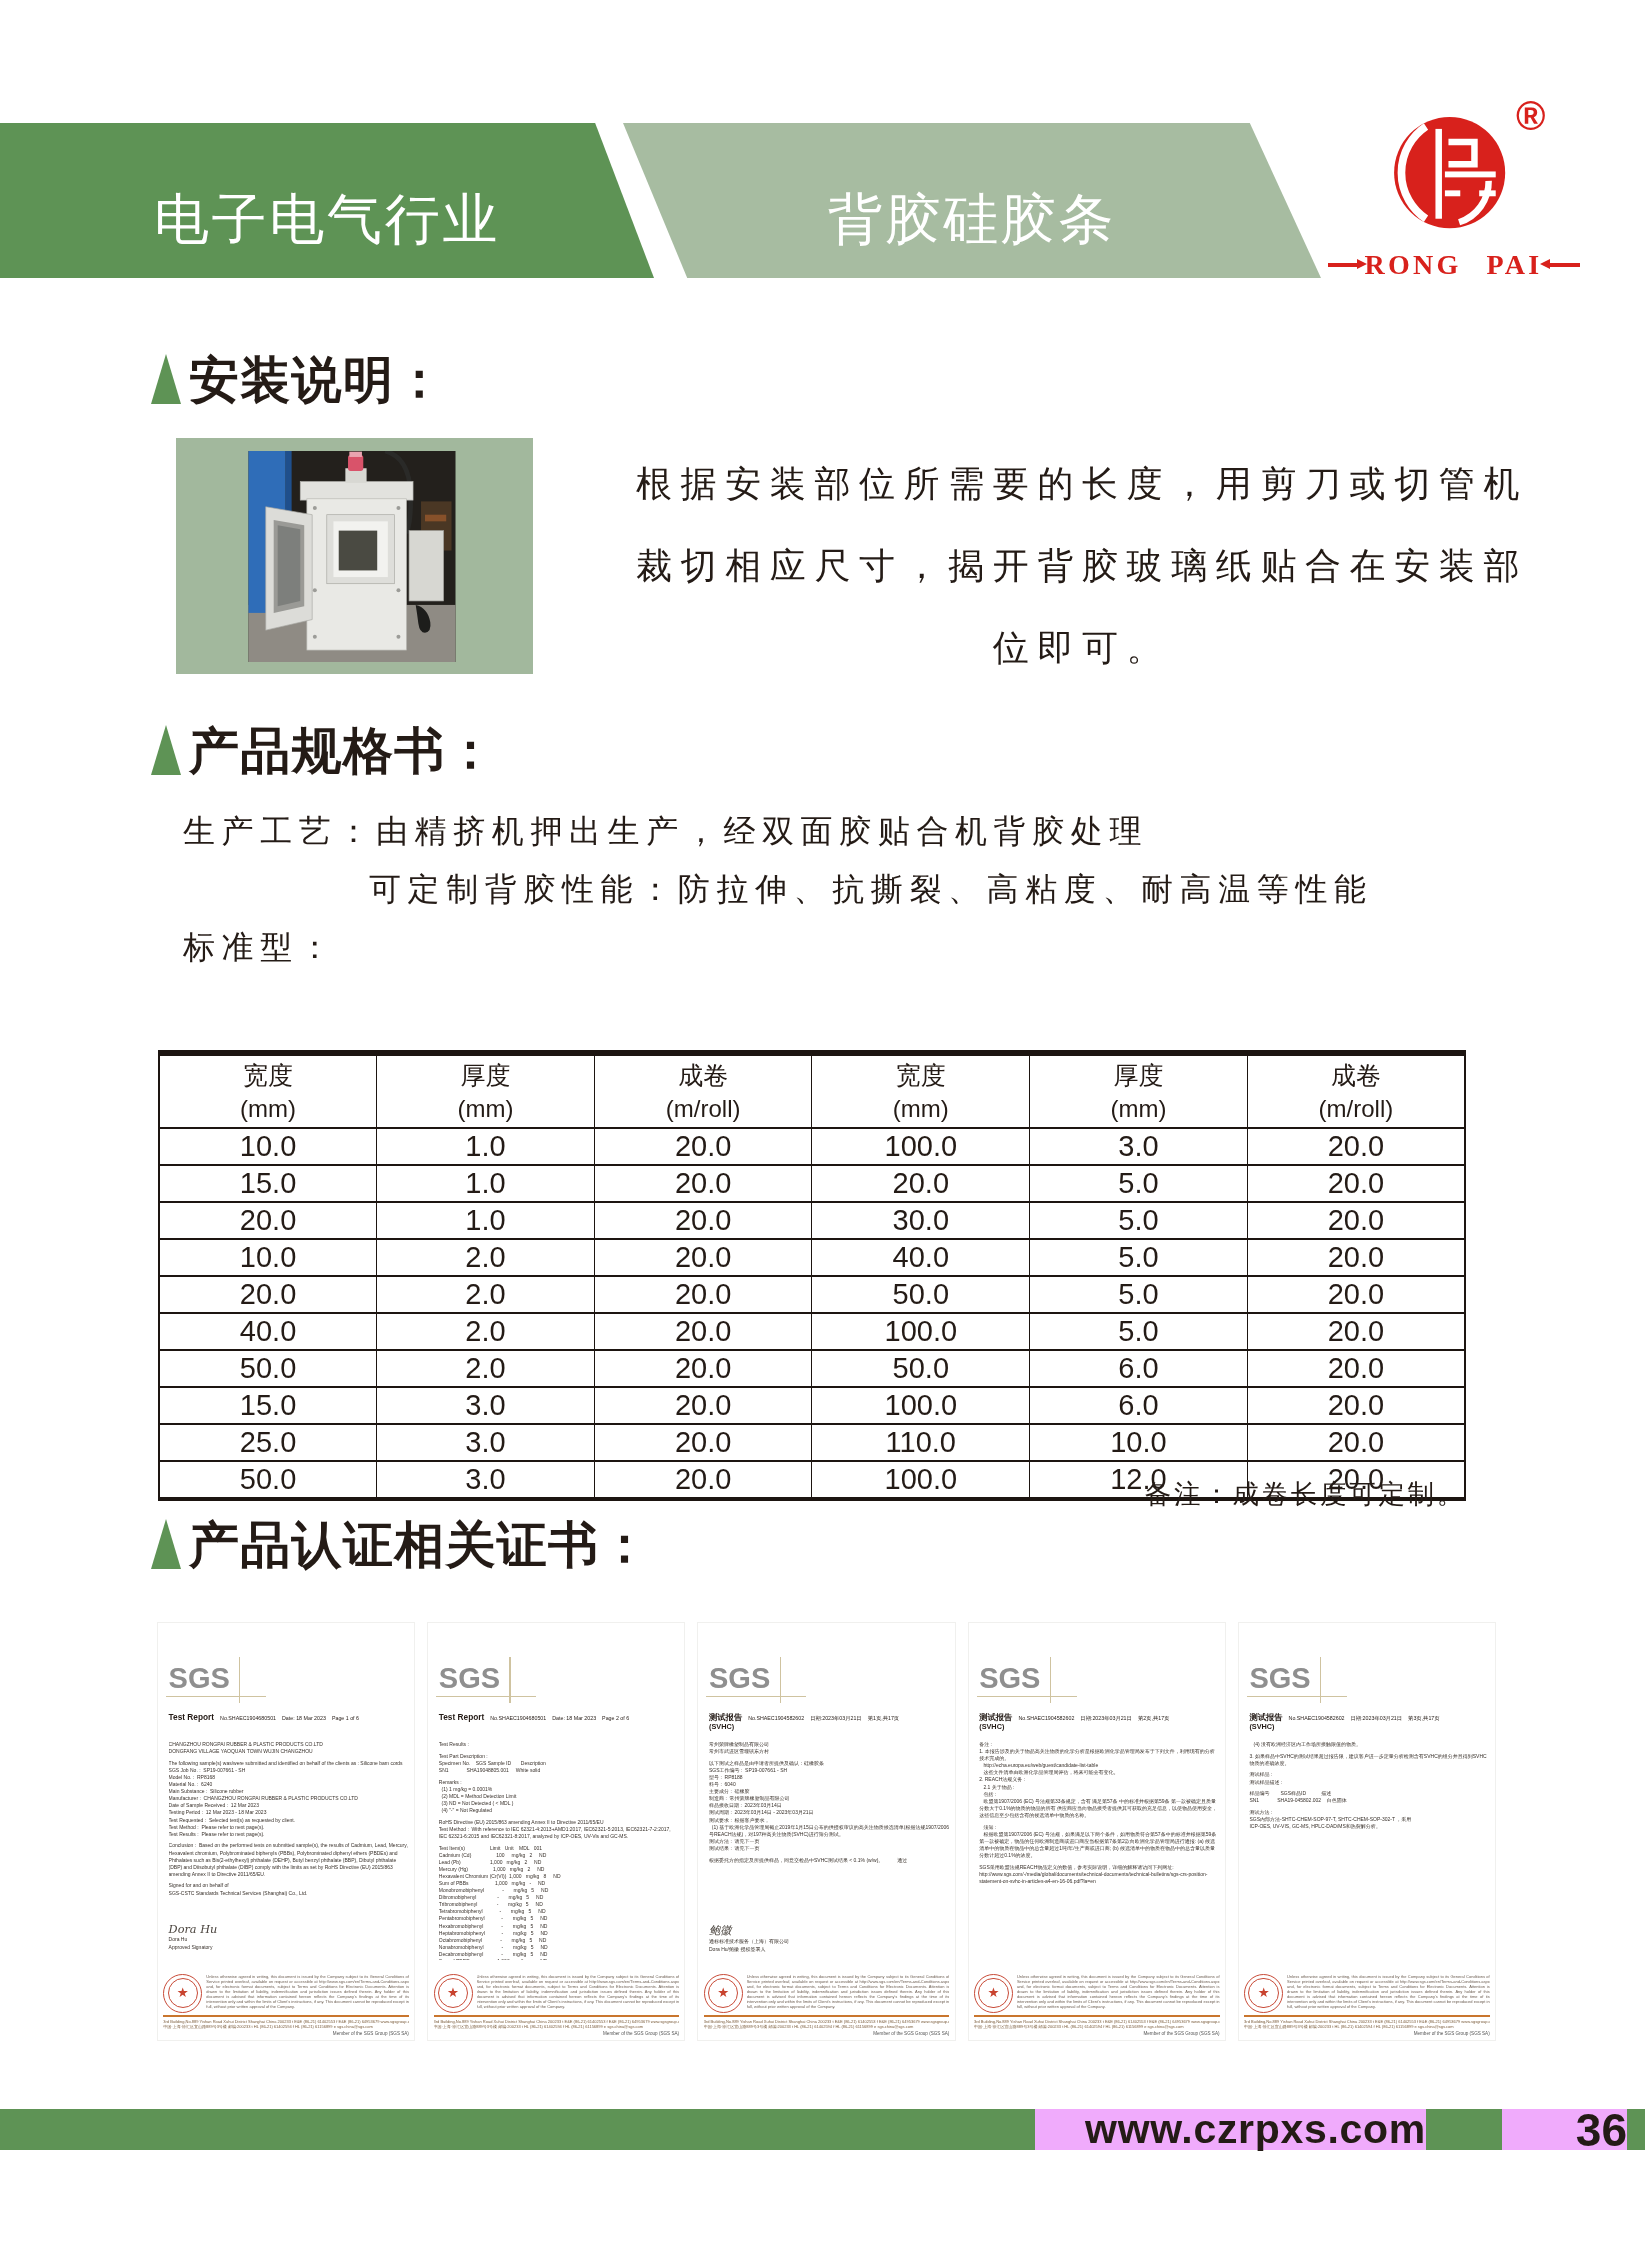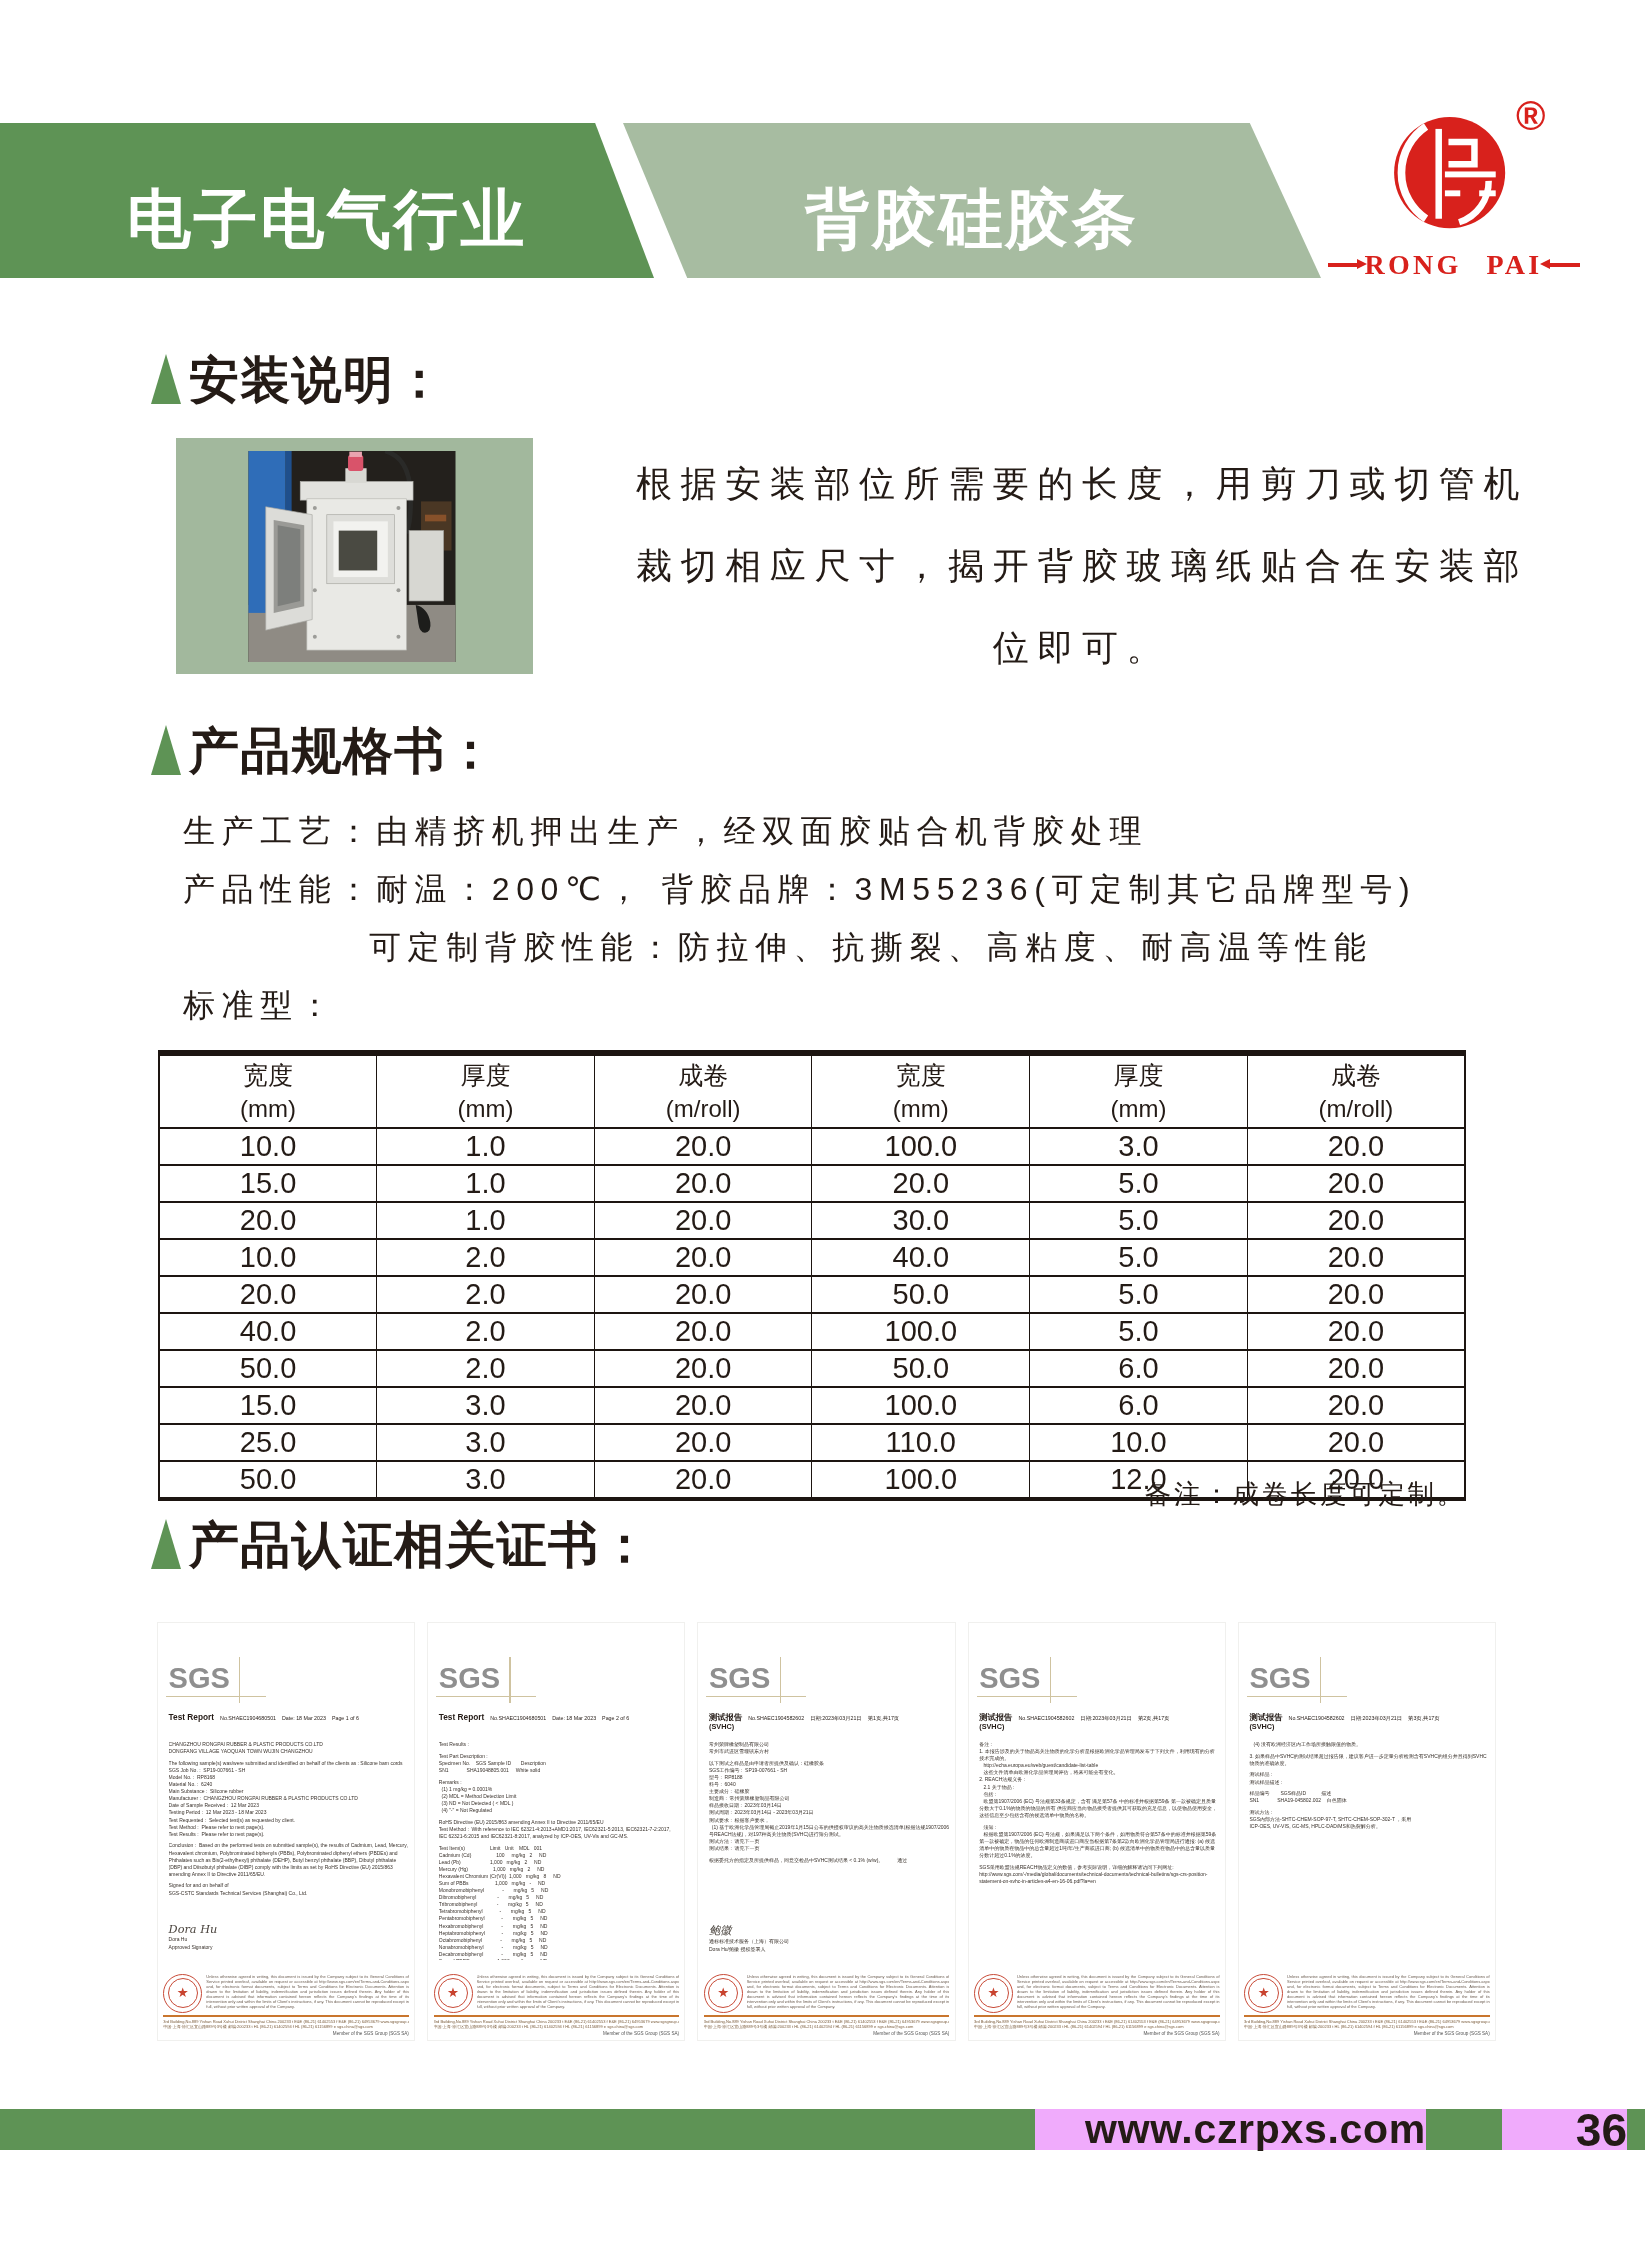--- a/index.html
+++ b/index.html
@@ -5,21 +5,21 @@
   html,body{margin:0;padding:0;background:#fff;}
   .page{position:relative;width:1646px;height:2250px;background:#ffffff;overflow:hidden;
         font-family:"Liberation Sans","DejaVu Sans",sans-serif;color:#241b16;}
 
   
   .band{position:absolute;top:123px;height:155px;display:flex;align-items:center;justify-content:center;}
   .band-dark{left:0;width:654px;background:#5e9355;
              clip-path:polygon(0 0,91% 0,100% 100%,0 100%);}
   .band-light{left:623px;width:698px;background:#a7bca1;
              clip-path:polygon(0 0,89.8% 0,100% 100%,9.2% 100%);}
-  .band-title{color:#fff;font-size:64px;font-weight:bold;letter-spacing:2.7px;white-space:nowrap;margin-top:38px;}
+  .band-title{color:#fff;font-size:55px;font-weight:normal;letter-spacing:2.7px;white-space:nowrap;margin-top:38px;}
 
   
   .logo-wrap{position:absolute;left:1354px;top:98px;width:199px;height:192px;}
   .logo-svg{position:absolute;left:33px;top:12px;}
   .reg-mark{position:absolute;left:162px;top:-4px;font-size:40px;color:#d8211c;font-weight:bold;}
   .brand-row{position:absolute;left:-26.5px;right:-26.5px;top:151px;display:flex;align-items:center;}
   .brand-text{color:#d8211c;font-family:"Liberation Serif","DejaVu Serif",serif;
               font-size:28px;font-weight:bold;letter-spacing:3.3px;word-spacing:14.6px;padding:0 6.6px;white-space:nowrap;}
   .dash{flex:1;height:3.3px;background:#d8211c;position:relative;}
   .dash-l:after{content:"";position:absolute;right:-9.3px;top:-4px;border-left:10px solid #d8211c;
@@ -165,21 +165,20 @@
       <div class="pline">位即可。</div>
     </div>
 
   <div class="sec-head" style="left:151px;top:725px;">
     <span class="tri"></span>
     <span class="sec-title">产品规格书：</span>
   </div>
 
   <div class="spec-lines">
       <div class="sline">生产工艺：由精挤机押出生产，经双面胶贴合机背胶处理</div>
-      <div class="sline">产品性能：耐温：200℃， 背胶品牌：3M55236(可定制其它品牌型号)</div>
       <div class="sline indent">可定制背胶性能：防拉伸、抗撕裂、高粘度、耐高温等性能</div>
       <div class="sline">标准型：</div>
     </div>
 
   <table class="spec-table">
     <thead>
         <tr>
           <th>
             <div class="hl">宽度</div>
             <div class="hu">(mm)</div>

